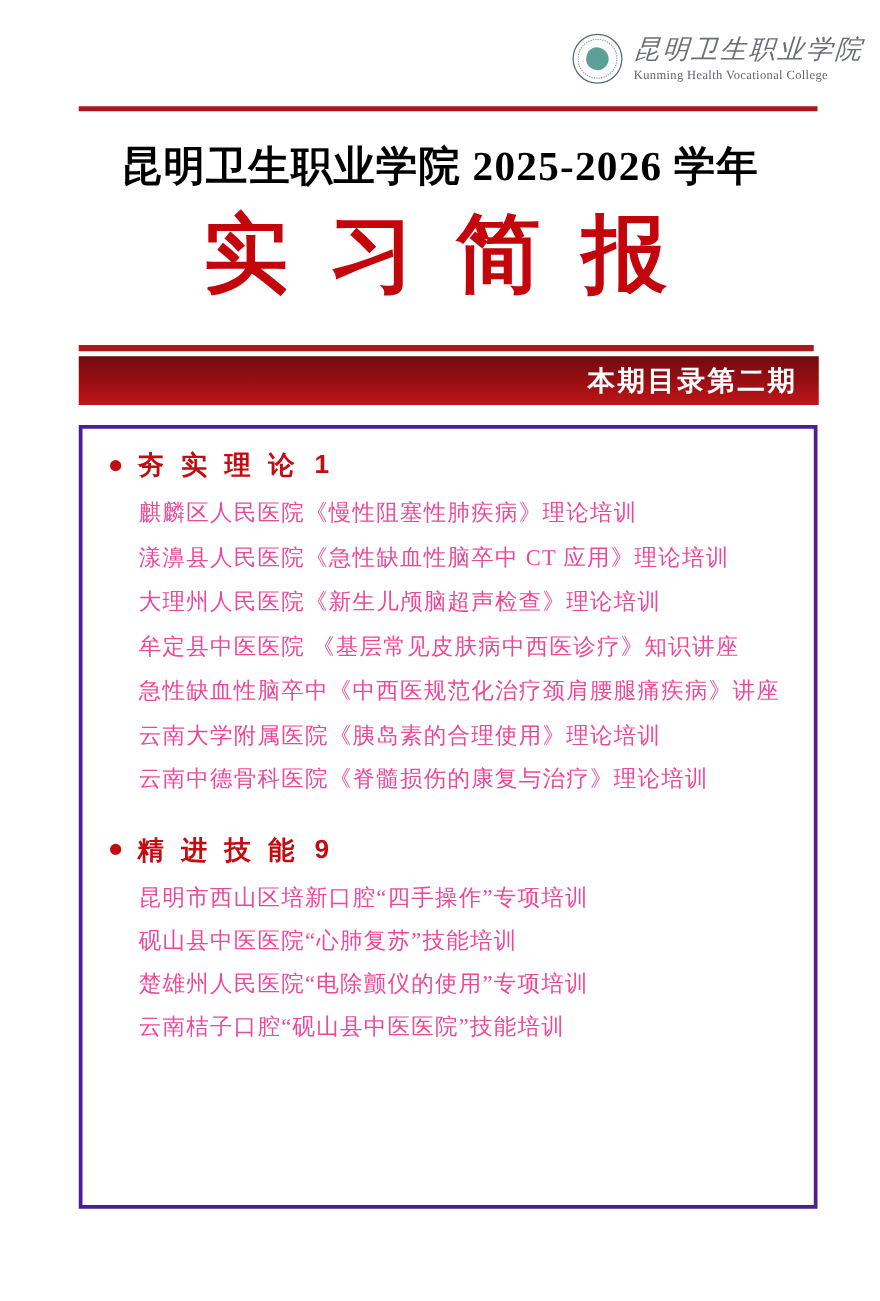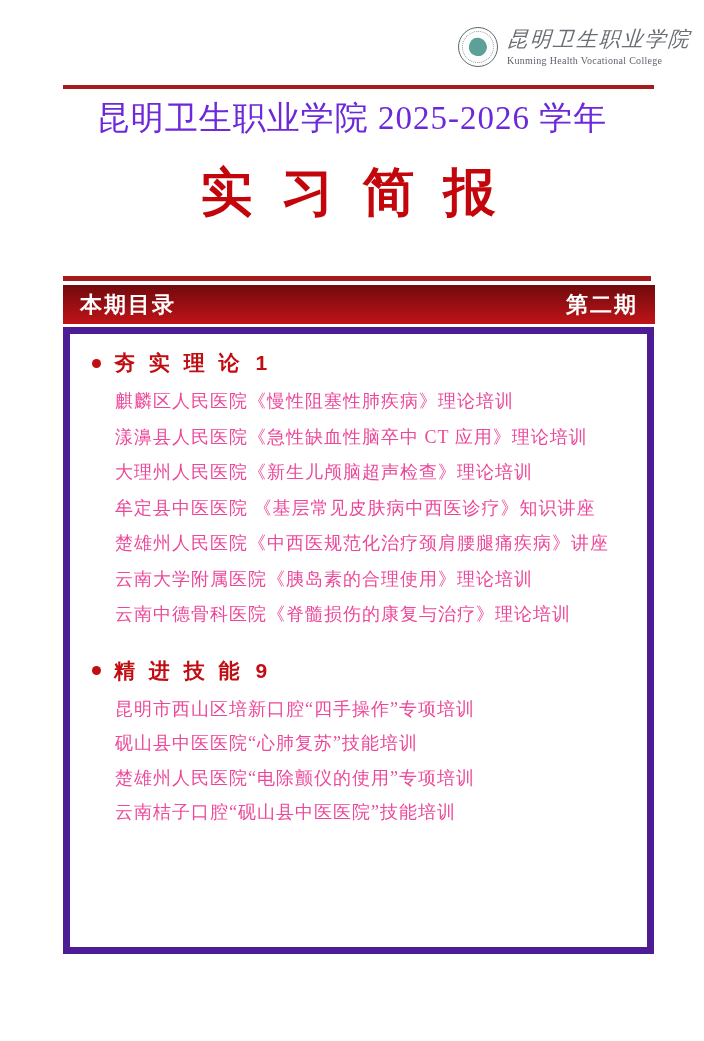--- a/index.html
+++ b/index.html
@@ -32,45 +32,45 @@
   .logo-english {
     font-size:10px; color:#5e646b; letter-spacing:.3px; margin-top:3px; white-space:nowrap;
   }
 
   
   .rule-top { position:absolute; left:63px; top:85px; width:591px; height:4px; background:#a6191d; }
   .rule-mid { position:absolute; left:63px; top:276px; width:588px; height:5px; background:#a6191d; }
 
   
   .subtitle {
-    position:absolute; left:0; right:0; top:96px; margin:0;
-    text-align:center; font-size:33px; font-weight:normal;
-    color:#6d28d9; letter-spacing:1px; white-space:nowrap;
+    position:absolute; left:0; right:0; top:96px; margin:15px;
+    text-align:center; font-size:33px; font-weight:bold;
+    color:#000000; letter-spacing:1px; white-space:nowrap;
   }
   .main-title {
     position:absolute; left:0; right:0; top:158px; margin:0;
-    text-align:center; font-size:52px; font-weight:bold;
+    text-align:center; font-size:68px; font-weight:bold;
     color:#c3060b; letter-spacing:8px; white-space:nowrap;
   }
 
   
   .banner {
     position:absolute; left:63px; top:285px; width:592px; height:39px;
     box-sizing:border-box; padding:0 17px;
     background:linear-gradient(180deg,#720a0d 0%,#8f0e12 40%,#c01418 100%);
-    display:flex; justify-content:space-between; align-items:center;
+    display:flex; justify-content:flex-end; align-items:center;
     color:#ffffff; font-weight:bold; font-size:22px;
     font-family:"Liberation Sans","DejaVu Sans",sans-serif;
     letter-spacing:2px;
   }
 
   
   .toc-box {
-    position:absolute; left:63px; top:327px; width:591px; height:627px;
-    box-sizing:border-box; border:7px solid #4c1d95; background:#ffffff;
+    position:absolute; left:63px; top:340px; width:591px; height:627px;
+    box-sizing:border-box; border:3px solid #4c1d95; background:#ffffff;
   }
   .section-heading {
     display:flex; align-items:center;
     margin:15px 0 0 22px;
     color:#c10d12; font-weight:bold; font-size:21px; letter-spacing:4px;
     font-family:"Liberation Sans","DejaVu Sans",sans-serif;
   }
   .bullet {
     width:9px; height:9px; background:#c10d12; border-radius:50%;
     margin-right:13px; flex:0 0 9px;
@@ -116,21 +116,21 @@
       <div class="section-heading">
         <span class="bullet"></span>
         <span>夯 实 理 论</span>
         <span class="section-page">1</span>
       </div>
       <ul class="toc-list">
         <li>麒麟区人民医院《慢性阻塞性肺疾病》理论培训</li>
         <li>漾濞县人民医院《急性缺血性脑卒中 CT 应用》理论培训</li>
         <li>大理州人民医院《新生儿颅脑超声检查》理论培训</li>
         <li>牟定县中医医院 《基层常见皮肤病中西医诊疗》知识讲座</li>
-        <li>楚雄州人民医院《中西医规范化治疗颈肩腰腿痛疾病》讲座</li>
+        <li>急性缺血性脑卒中《中西医规范化治疗颈肩腰腿痛疾病》讲座</li>
         <li>云南大学附属医院《胰岛素的合理使用》理论培训</li>
         <li>云南中德骨科医院《脊髓损伤的康复与治疗》理论培训</li>
       </ul>
     </div>
 
     <div class="section section-2">
       <div class="section-heading">
         <span class="bullet"></span>
         <span>精 进 技 能</span>
         <span class="section-page">9</span>

